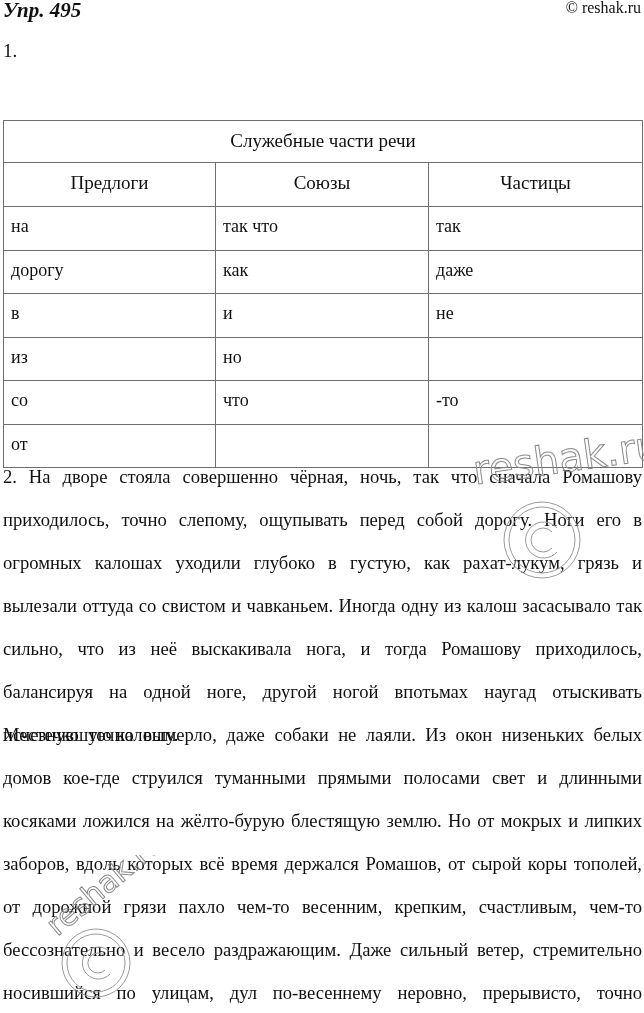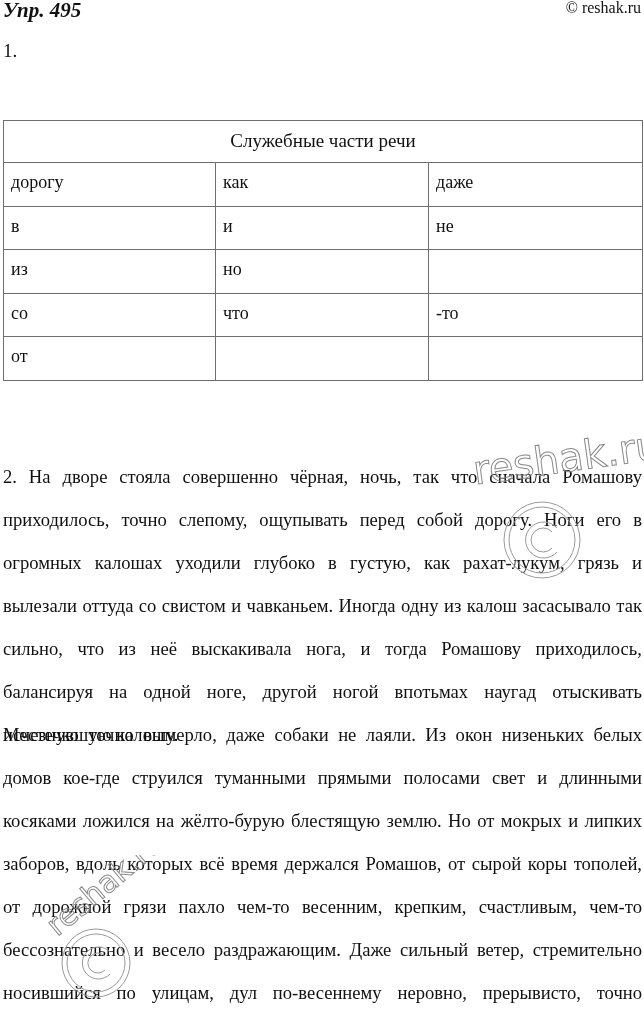--- a/index.html
+++ b/index.html
@@ -65,20 +65,30 @@
 <table class="parts">
   <colgroup>
       <col class="c1">
       <col class="c2">
       <col class="c3">
     </colgroup>
   <tbody>
       <tr class="title-row">
     <th colspan="3">Служебные части речи</th>
   </tr>
+  <tr class="head-row">
+    <th>Предлоги</th>
+    <th>Союзы</th>
+    <th>Частицы</th>
+  </tr>
+  <tr class="data-row">
+    <td>на</td>
+    <td>так что</td>
+    <td>так</td>
+  </tr>
   <tr class="data-row">
     <td>дорогу</td>
     <td>как</td>
     <td>даже</td>
   </tr>
   <tr class="data-row">
     <td>в</td>
     <td>и</td>
     <td>не</td>
   </tr>

